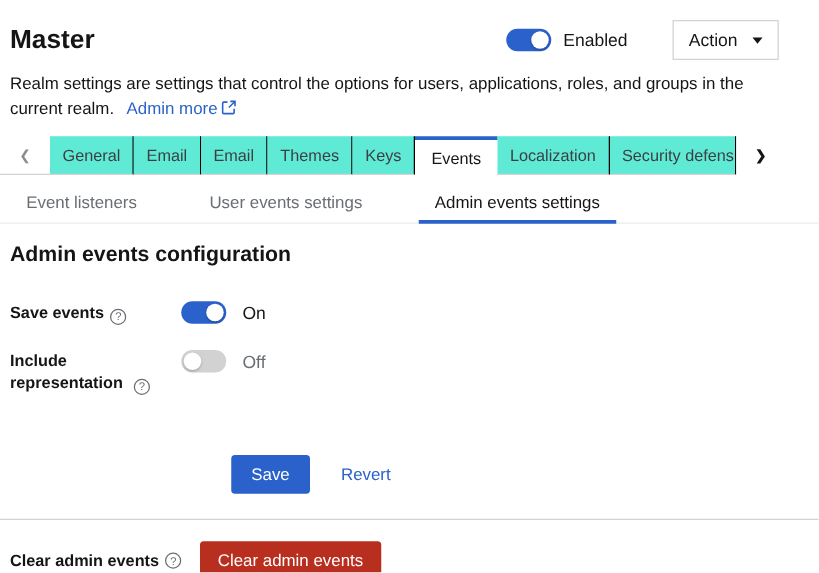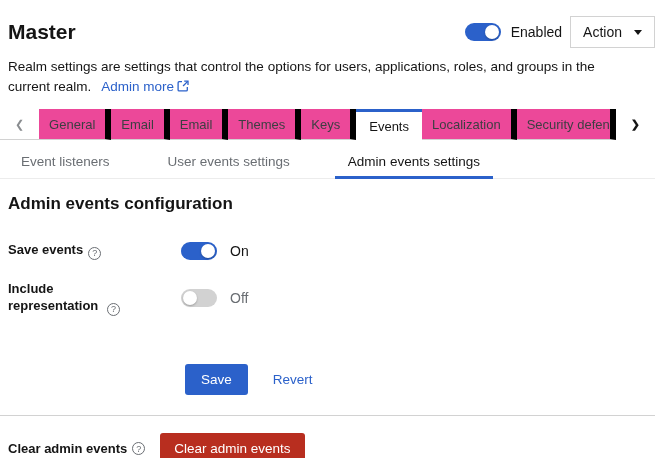--- a/index.html
+++ b/index.html
@@ -1,26 +1,26 @@
 <!DOCTYPE html>
 <html><head>
 <meta charset="utf-8">
 <style>
   * { margin:0; padding:0; box-sizing:border-box; }
   html,body { background:#fff; }
   body { font-family:"Liberation Sans", sans-serif; color:#151515; }
   .page { width:655px; height:458px; background:#fff; overflow:hidden; position:relative; }
 
   
-  .header { padding:16px 0 0 8px; }
+  .header { padding:16px 32px 0 8px; }
   .header-row { display:flex; justify-content:space-between; align-items:center; }
   .page-title { font-size:21px; font-weight:bold; color:#151515; }
   .header-controls { display:flex; align-items:center; }
   .enabled-label { font-size:14px; margin-left:10px; }
-  .action-btn { display:flex; align-items:center; gap:12px; margin-left:8px;
+  .action-btn { display:flex; align-items:center; gap:12px; margin-left:36px;
     border:1px solid #d2d2d2; background:#fff; padding:7px 12px; font-size:14px;
     font-family:"Liberation Sans", sans-serif; color:#151515; cursor:pointer; }
   .caret-down { width:0; height:0; border-left:4px solid transparent;
     border-right:4px solid transparent; border-top:5px solid #151515; display:inline-block; }
 
   .desc { margin-top:9px; font-size:13.5px; line-height:20px; max-width:612px; color:#151515; }
   .learn-more { color:#2b61ca; text-decoration:none; margin-left:10px; font-size:13.5px; cursor:pointer; }
   .ext-icon { margin-left:3px; vertical-align:-1px; }
 
   
@@ -30,38 +30,38 @@
   .switch .knob { position:absolute; top:2px; left:2px; width:14px; height:14px;
     border-radius:50%; background:#fff; box-shadow:0 1px 2px rgba(0,0,0,.25); }
   .switch.on .knob { left:auto; right:2px; }
 
   
   .tabbar { display:flex; margin-top:12px; height:31px; align-items:stretch; }
   .tab-scroll { width:40px; display:flex; align-items:center; justify-content:center;
     background:#fff; border-bottom:1px solid #d2d2d2; font-size:11px; cursor:pointer; }
   .tab-scroll.left { color:#8a8d90; }
   .tab-scroll.right { color:#151515; font-weight:bold; border-bottom:none; }
-  .tab { background:#ec4899; border-right:6px solid #000000; border-bottom:1px solid #d2d2d2;
+  .tab { background:#5eead4; border-right:1px solid #000000; border-bottom:1px solid #d2d2d2;
     display:flex; align-items:center; padding:5px 10px; font-size:13px; color:#3c3f42;
     white-space:nowrap; cursor:pointer; }
   .tab.active { background:#fff; border-top:3px solid #2b61ca; border-right:none;
     border-bottom:none; color:#151515; padding:0 13px; }
   .tab.truncated { width:101px; overflow:hidden; }
 
   
   .subtabs { display:flex; padding-left:8px; border-bottom:1px solid #ececec; margin-top:6px;gap:32px; }
   .subtab { padding:8px 13px 7px; font-size:13.5px; color:#6a6e73;
     border-bottom:3px solid transparent; cursor:pointer; margin-bottom:-1px; }
   .subtab.active { color:#151515; border-bottom-color:#2b61ca; }
 
   
   .section { padding:15px 16px 0 8px; }
   .section-title { font-size:17px; font-weight:bold; color:#151515; }
   .form { margin-top:27px; }
-  .field { display:flex; align-items:center; margin-bottom:20px;gap:36px; }
+  .field { display:flex; align-items:flex-start; margin-bottom:20px; }
   .field-label { width:137px; flex:0 0 137px; font-size:13px; font-weight:bold;
     line-height:17px; color:#151515; }
   .help-icon { display:inline-flex; align-items:center; justify-content:center;
     width:13px; height:13px; border:1px solid #6a6e73; border-radius:50%;
     font-size:9px; font-weight:normal; color:#6a6e73; margin-left:5px; vertical-align:-2px;
     cursor:pointer; }
   .field-control { display:flex; align-items:center; gap:13px; font-size:14px; min-height:18px; }
   .state-on { color:#151515; }
   .state-off { color:#6a6e73; }
 

